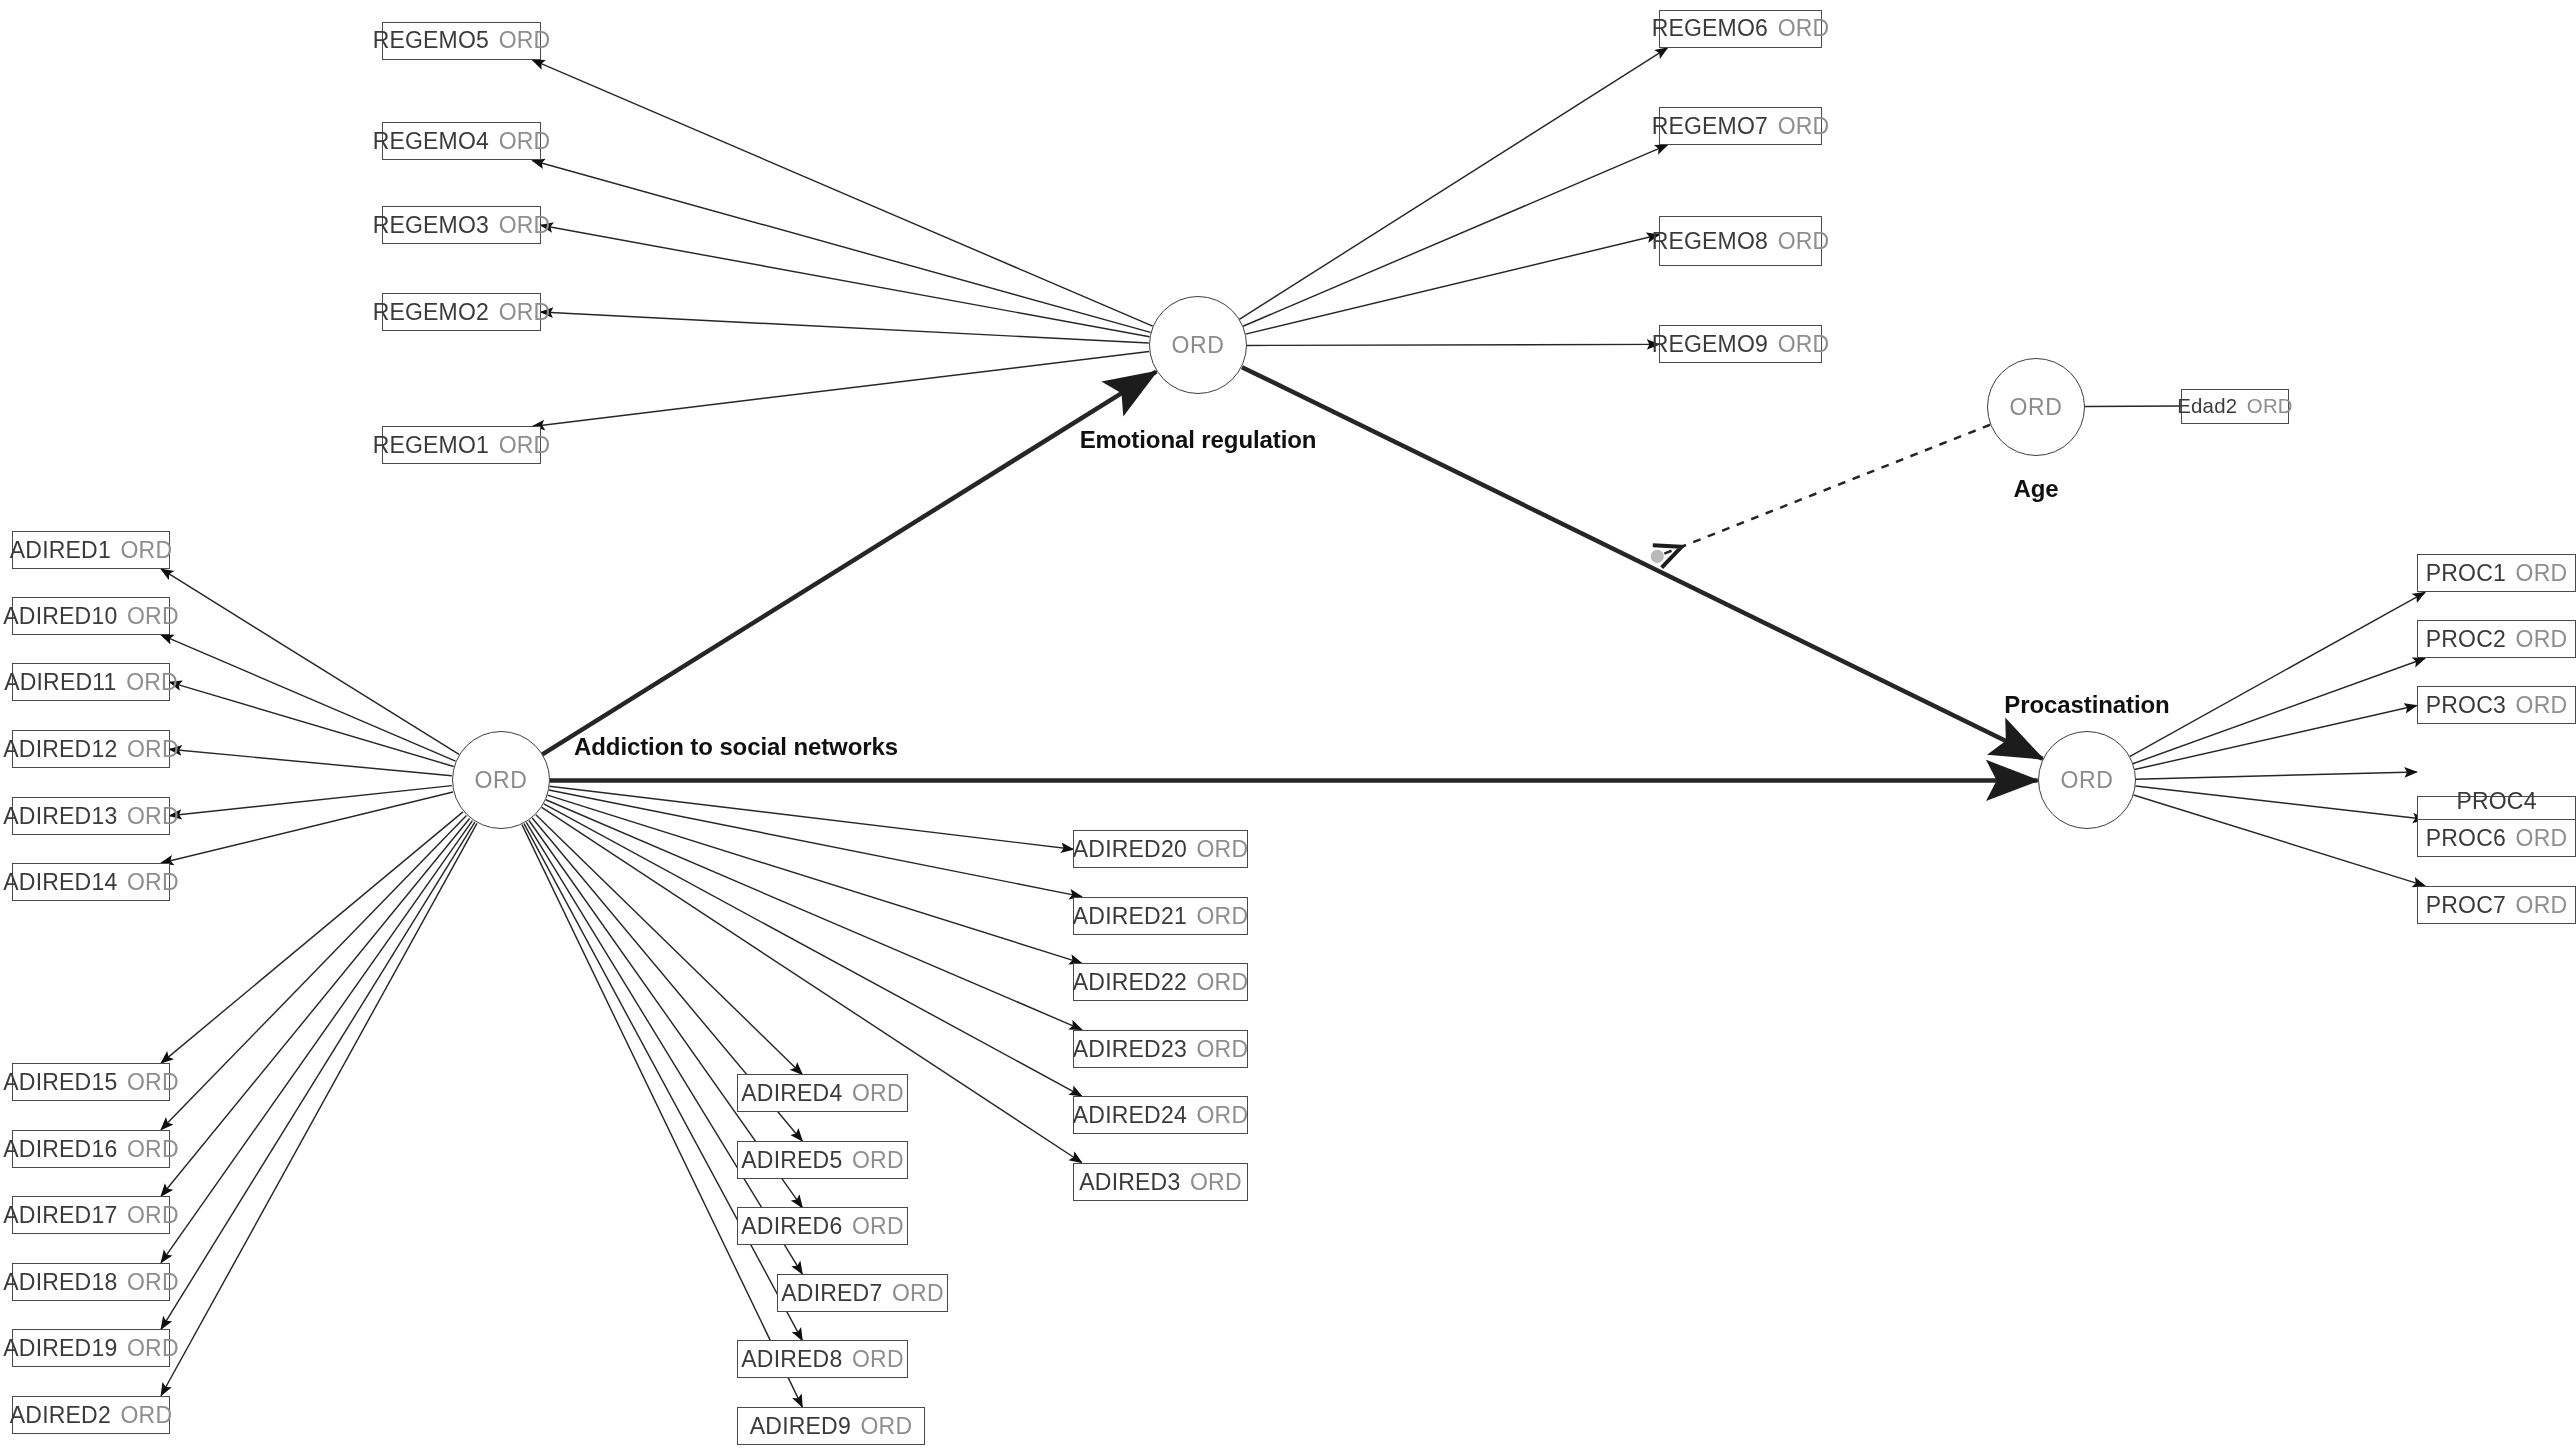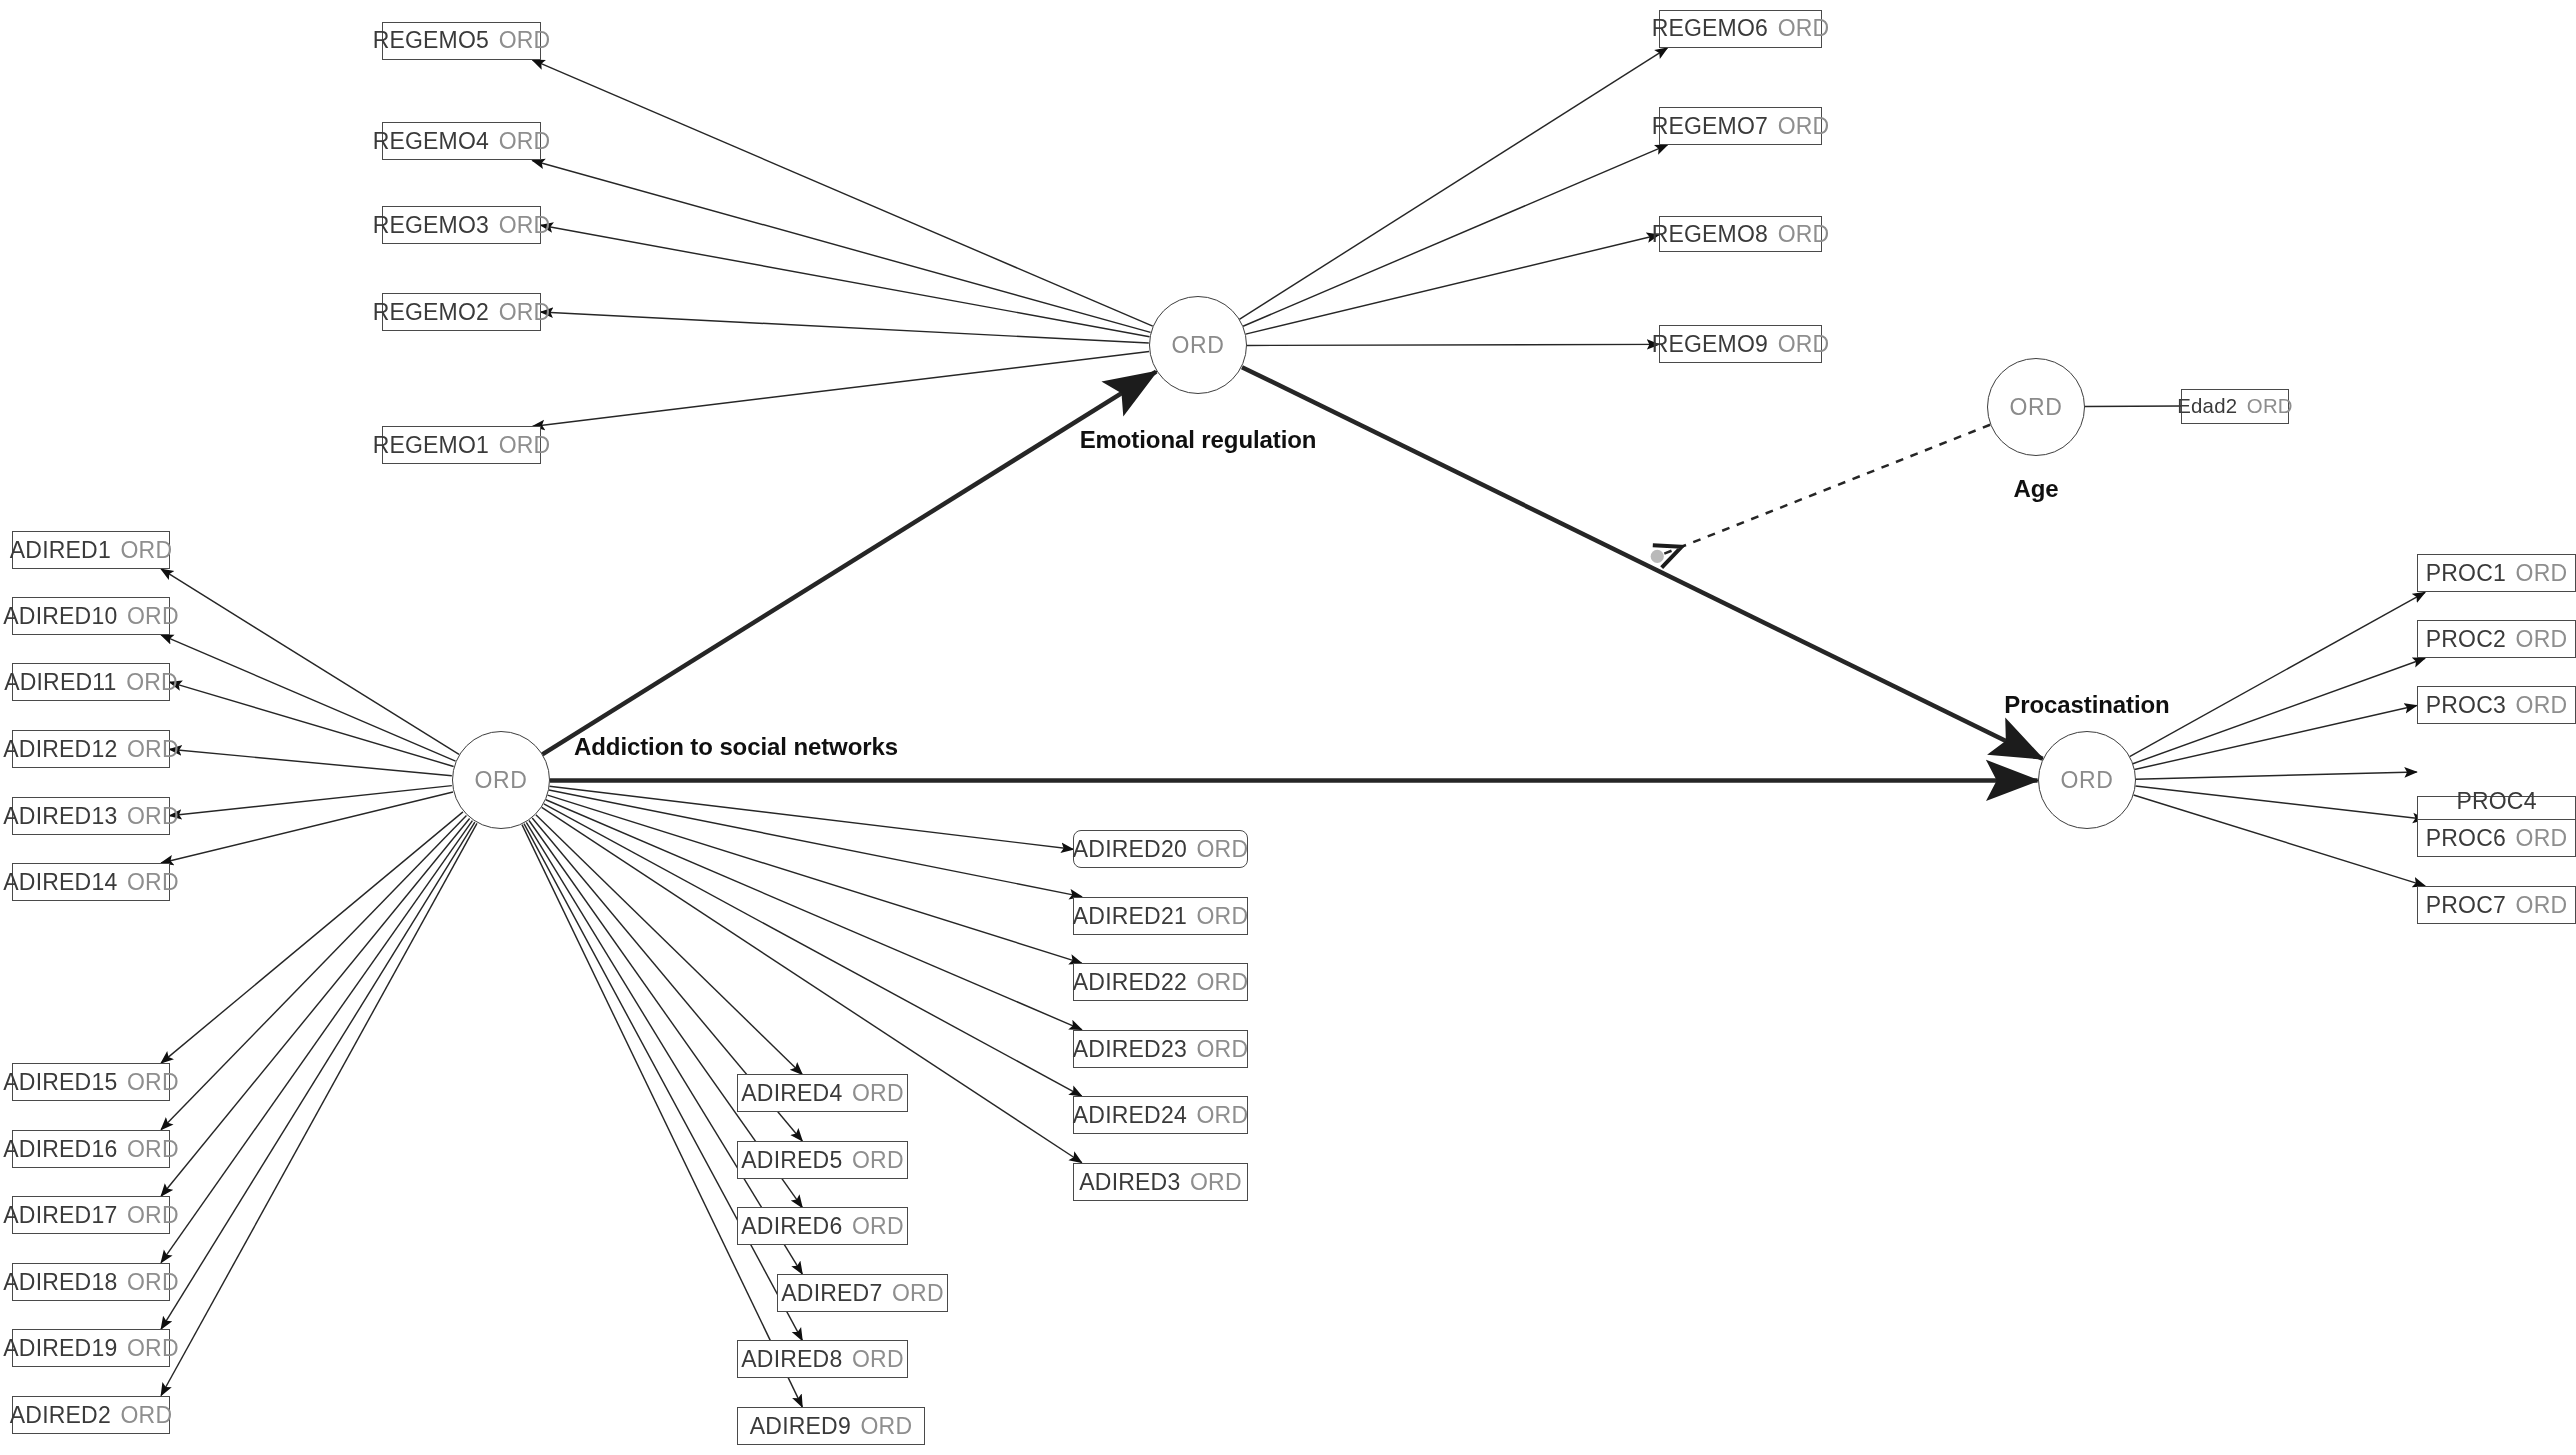--- a/index.html
+++ b/index.html
@@ -131,21 +131,21 @@
         <span class="ord">ORD</span>
       </div>
       <div class="obs-box" style="left: 1659px; top: 9.6px; width: 163px; height: 38px;">
         <span class="nm">REGEMO6</span>
         <span class="ord">ORD</span>
       </div>
       <div class="obs-box" style="left: 1659px; top: 107px; width: 163px; height: 38px;">
         <span class="nm">REGEMO7</span>
         <span class="ord">ORD</span>
       </div>
-      <div class="obs-box" style="left: 1659px; top: 216px; width: 163px; height: 36px;">
+      <div class="obs-box" style="left: 1659px; top: 216px; width: 163px; height: 50px;">
         <span class="nm">REGEMO8</span>
         <span class="ord">ORD</span>
       </div>
       <div class="obs-box" style="left: 1659px; top: 325px; width: 163px; height: 38px;">
         <span class="nm">REGEMO9</span>
         <span class="ord">ORD</span>
       </div>
       <div class="obs-box" style="left: 2181px; top: 389px; width: 108px; height: 35px; font-size: 20.4px; border-width: 1.2px;">
         <span class="nm">Edad2</span>
         <span class="ord">ORD</span>
@@ -215,21 +215,21 @@
         <span class="ord">ORD</span>
       </div>
       <div class="obs-box" style="left: 737px; top: 1340px; width: 171px; height: 38px;">
         <span class="nm">ADIRED8</span>
         <span class="ord">ORD</span>
       </div>
       <div class="obs-box" style="left: 737px; top: 1407px; width: 188px; height: 38px;">
         <span class="nm">ADIRED9</span>
         <span class="ord">ORD</span>
       </div>
-      <div class="obs-box" style="left: 1073px; top: 830px; width: 175px; height: 38px; border-radius: 8px;">
+      <div class="obs-box" style="left: 1073px; top: 830px; width: 175px; height: 38px;">
         <span class="nm">ADIRED20</span>
         <span class="ord">ORD</span>
       </div>
       <div class="obs-box" style="left: 1073px; top: 897px; width: 175px; height: 38px;">
         <span class="nm">ADIRED21</span>
         <span class="ord">ORD</span>
       </div>
       <div class="obs-box" style="left: 1073px; top: 963px; width: 175px; height: 38px;">
         <span class="nm">ADIRED22</span>
         <span class="ord">ORD</span>

